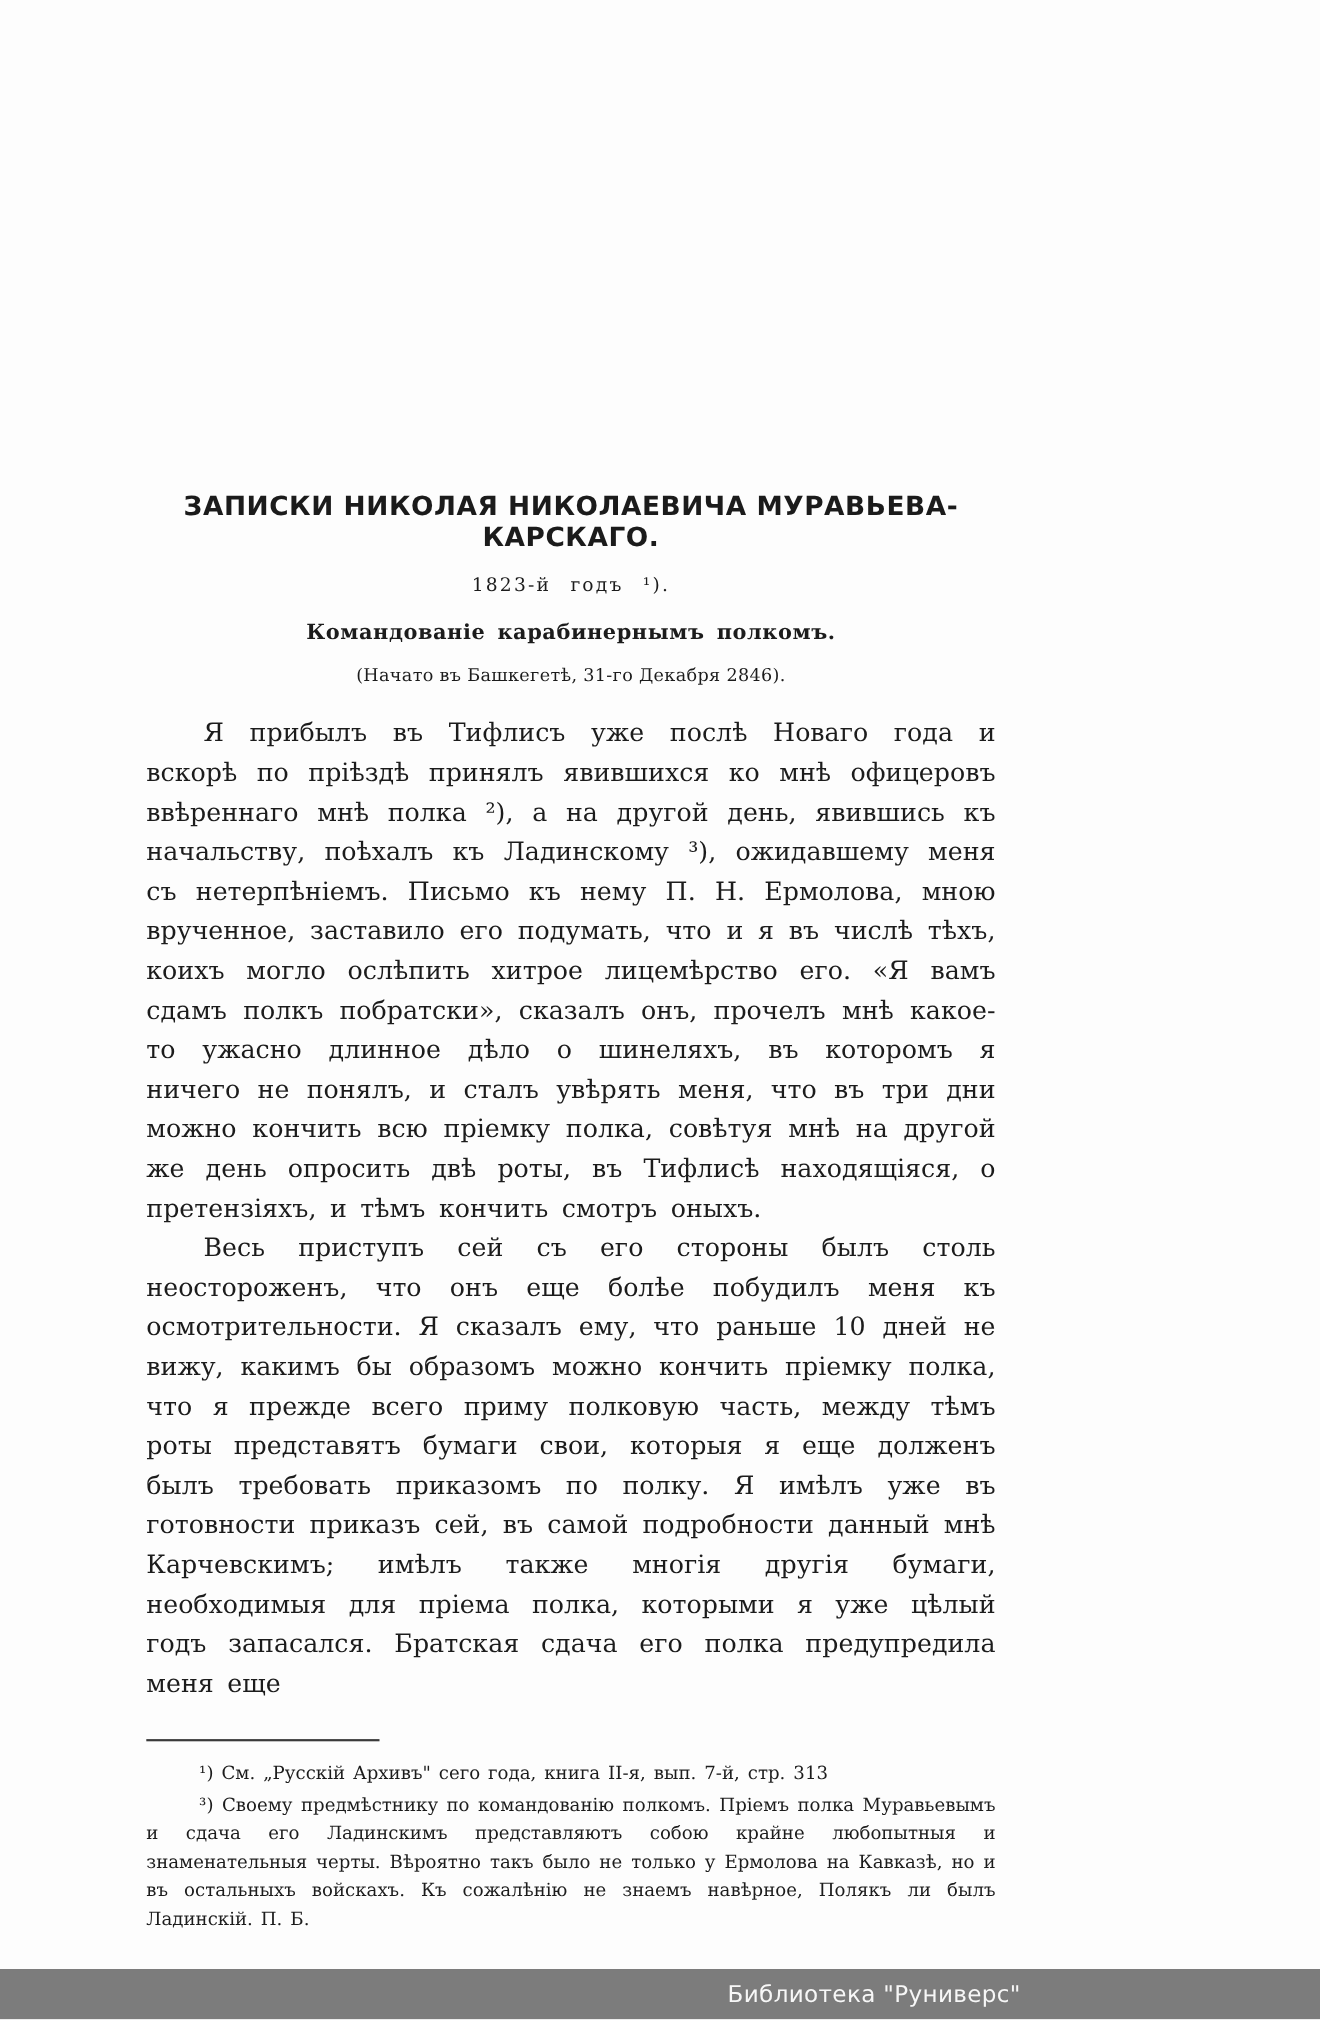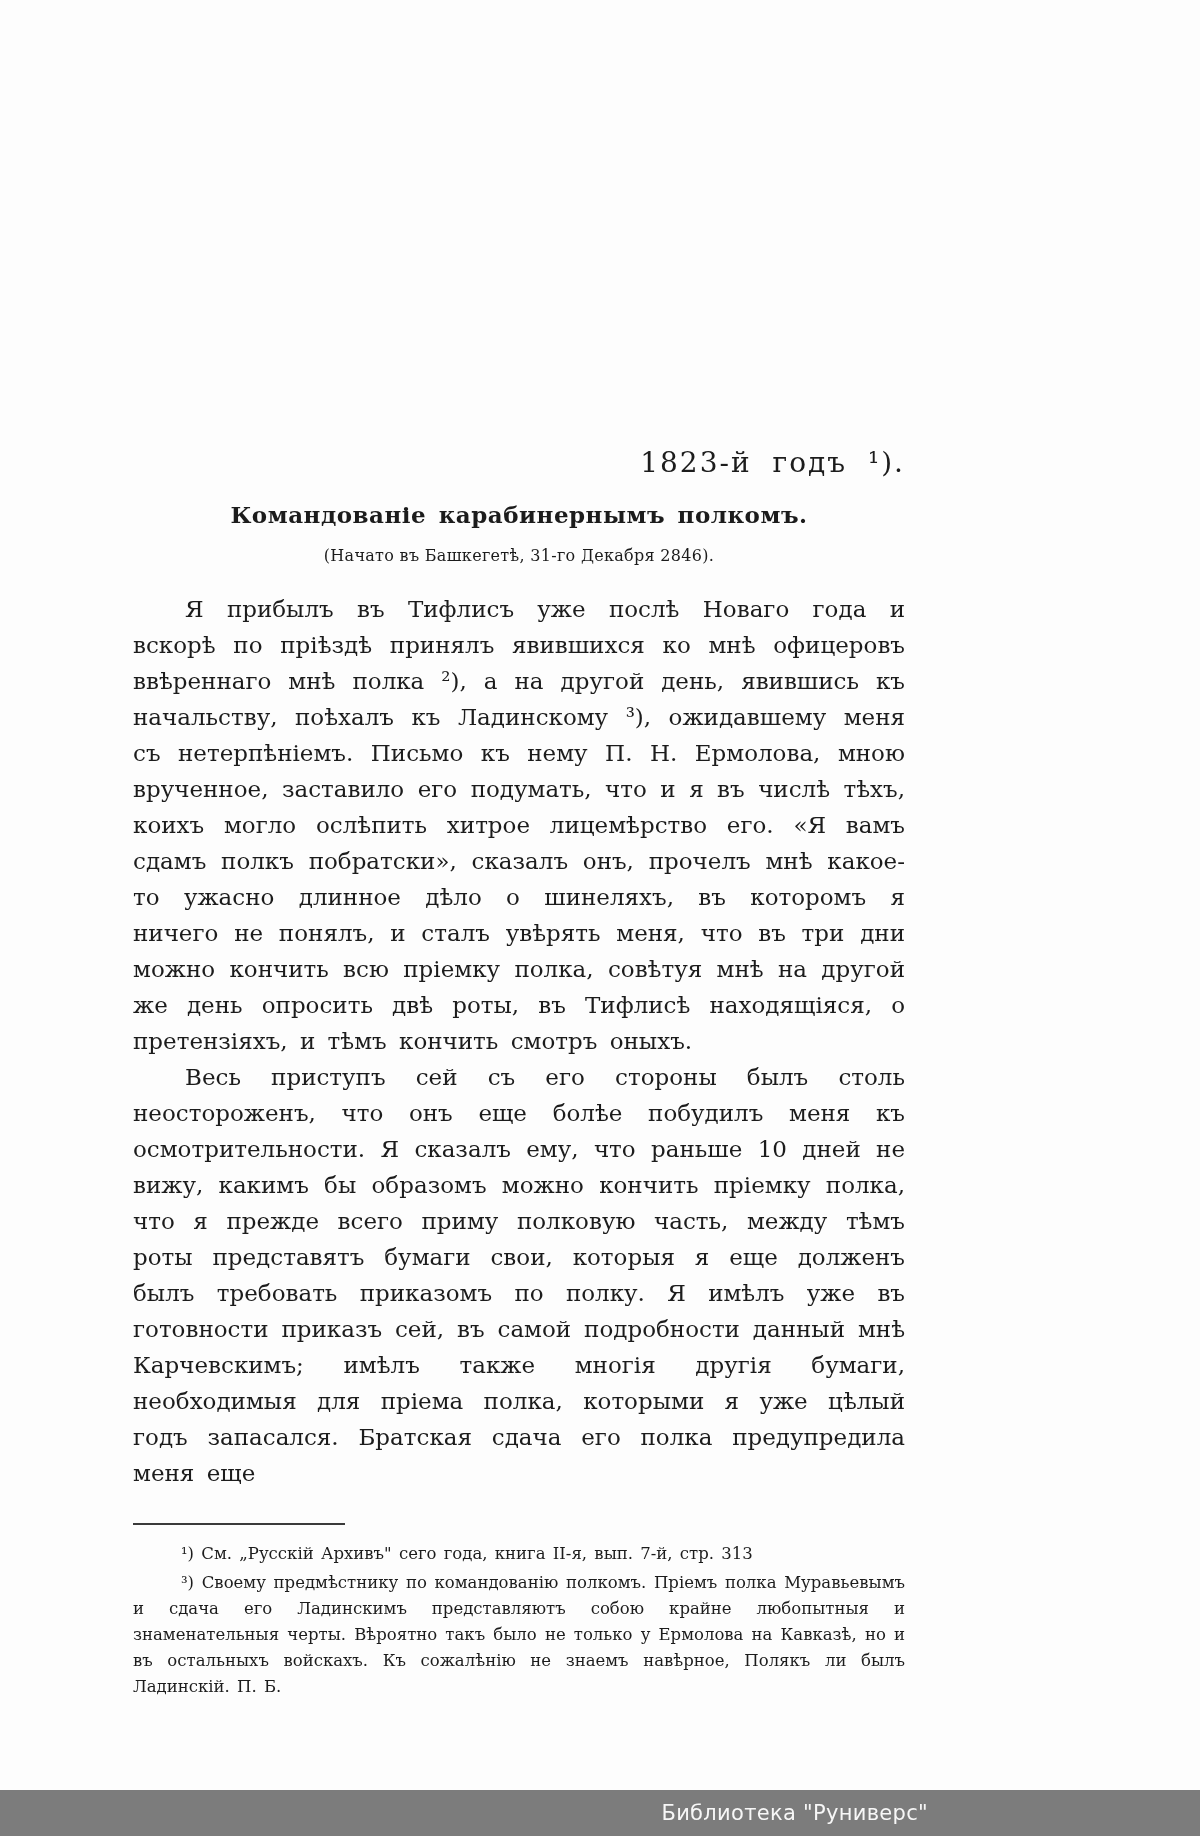--- a/index.html
+++ b/index.html
@@ -26,30 +26,30 @@
     margin: 0 0 20px 0;
     text-align: center;
     font-family: "DejaVu Sans", "Liberation Sans", sans-serif;
     font-weight: 700;
     font-size: 24px;
     letter-spacing: 0.5px;
     color: #1b1b1b;
   }
   .year-line {
     margin: 0 0 22px 0;
-    text-align: right;
-    font-size: 28px;
+    text-align: center;
+    font-size: 17px;
     letter-spacing: 2px;
     word-spacing: 10px;
   }
   .section-heading {
     margin: 0 0 18px 0;
     text-align: center;
     font-weight: 700;
-    font-size: 23px;
+    font-size: 19px;
     letter-spacing: 0.5px;
     word-spacing: 4px;
   }
   .date-note {
     margin: 0 0 26px 0;
     text-align: center;
     font-size: 16px;
     letter-spacing: 0.3px;
   }
   .body-par {
@@ -93,20 +93,21 @@
     font-size: 21px;
     letter-spacing: 0.3px;
   }
 </style>
 </head>
 <body>
 
 <div class="scan">
   <div class="content">
 
+    <h1 class="title">ЗАПИСКИ НИКОЛАЯ НИКОЛАЕВИЧА МУРАВЬЕВА-КАРСКАГО.</h1>
 
     <div class="year-line">1823-й годъ ¹).</div>
 
     <h2 class="section-heading">Командованіе карабинернымъ полкомъ.</h2>
 
     <div class="date-note">(Начато въ Башкегетѣ, 31-го Декабря 2846).</div>
 
     <p class="body-par">Я прибылъ въ Тифлисъ уже послѣ Новаго года и вскорѣ по пріѣздѣ принялъ явившихся ко мнѣ офицеровъ ввѣреннаго мнѣ полка ²), а на другой день, явившись къ начальству, поѣхалъ къ Ладинскому ³), ожидавшему меня съ нетерпѣніемъ. Письмо къ нему П. Н. Ермолова, мною врученное, заставило его подумать, что и я въ числѣ тѣхъ, коихъ могло ослѣпить хитрое лицемѣрство его. «Я вамъ сдамъ полкъ побратски», сказалъ онъ, прочелъ мнѣ какое-то ужасно длинное дѣло о шинеляхъ, въ которомъ я ничего не понялъ, и сталъ увѣрять меня, что въ три дни можно кончить всю пріемку полка, совѣтуя мнѣ на другой же день опросить двѣ роты, въ Тифлисѣ находящіяся, о претензіяхъ, и тѣмъ кончить смотръ оныхъ.</p>
 
     <p class="body-par">Весь приступъ сей съ его стороны былъ столь неостороженъ, что онъ еще болѣе побудилъ меня къ осмотрительности. Я сказалъ ему, что раньше 10 дней не вижу, какимъ бы образомъ можно кончить пріемку полка, что я прежде всего приму полковую часть, между тѣмъ роты представятъ бумаги свои, которыя я еще долженъ былъ требовать приказомъ по полку. Я имѣлъ уже въ готовности приказъ сей, въ самой подробности данный мнѣ Карчевскимъ; имѣлъ также многія другія бумаги, необходимыя для пріема полка, которыми я уже цѣлый годъ запасался. Братская сдача его полка предупредила меня еще</p>

